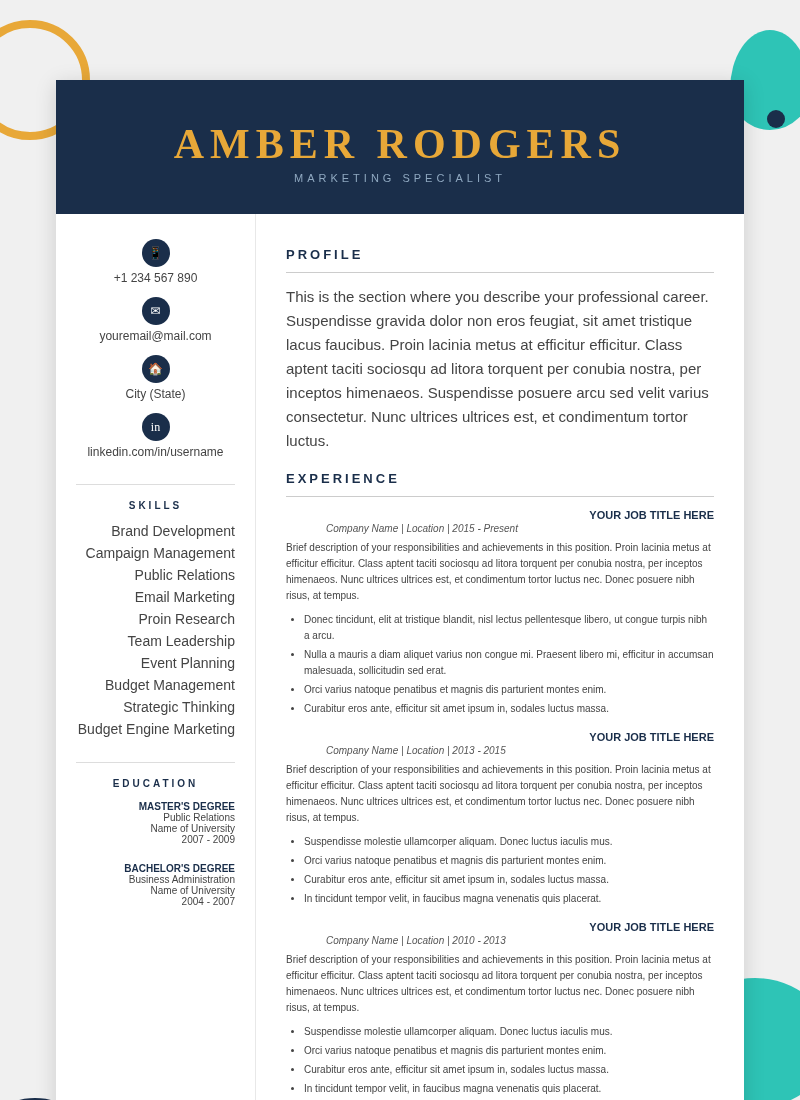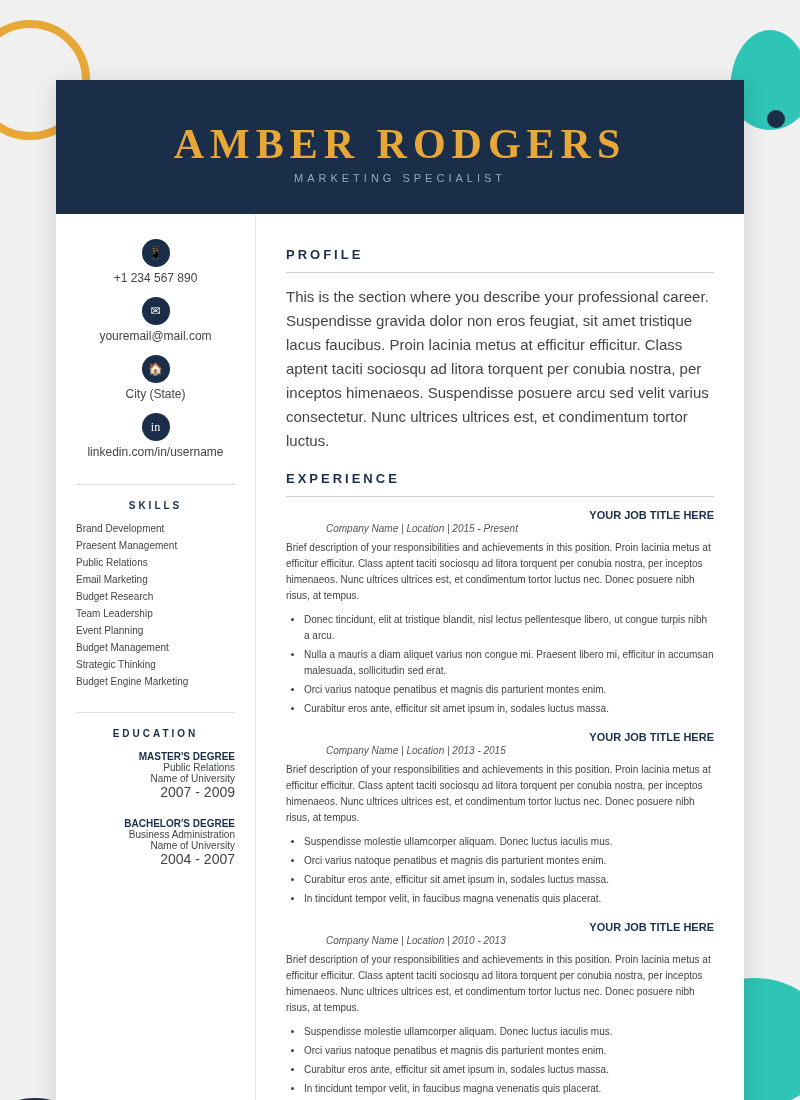--- a/index.html
+++ b/index.html
@@ -158,22 +158,22 @@
       font-size: 10px;
       font-weight: bold;
       letter-spacing: 3px;
       color: #1a2e4a;
       font-family: Arial, sans-serif;
       margin-bottom: 12px;
       text-transform: uppercase;
     }
 
     .skill-item {
-      text-align: left;
-      font-size: 10px;
+      text-align: right;
+      font-size: 14px;
       color: #444;
       font-family: Arial, sans-serif;
       margin-bottom: 6px;
     }
 
     .education-item {
       text-align: right;
       margin-bottom: 18px;
     }
     .edu-degree {
@@ -187,21 +187,21 @@
       font-size: 10px;
       color: #444;
       font-family: Arial, sans-serif;
     }
     .edu-university {
       font-size: 10px;
       color: #444;
       font-family: Arial, sans-serif;
     }
     .edu-years {
-      font-size: 14px;
+      font-size: 10px;
       color: #444;
       font-family: Arial, sans-serif;
     }
 
     
     .main-content {
       flex: 1;
       padding: 33px 30px;
     }
 
@@ -337,24 +337,24 @@
           <div class="contact-text">linkedin.com/in/username</div>
         </div>
       </div>
 
       <hr class="sidebar-divider">
 
       <div class="sidebar-section">
         <div class="sidebar-heading">SKILLS</div>
         <div id="skills-list">
             <div class="skill-item">Brand Development</div>
-            <div class="skill-item">Praesent Management</div>
+            <div class="skill-item">Campaign Management</div>
             <div class="skill-item">Public Relations</div>
             <div class="skill-item">Email Marketing</div>
-            <div class="skill-item">Budget Research</div>
+            <div class="skill-item">Proin Research</div>
             <div class="skill-item">Team Leadership</div>
             <div class="skill-item">Event Planning</div>
             <div class="skill-item">Budget Management</div>
             <div class="skill-item">Strategic Thinking</div>
             <div class="skill-item">Budget Engine Marketing</div>
           </div>
       </div>
 
       <hr class="sidebar-divider">
 

